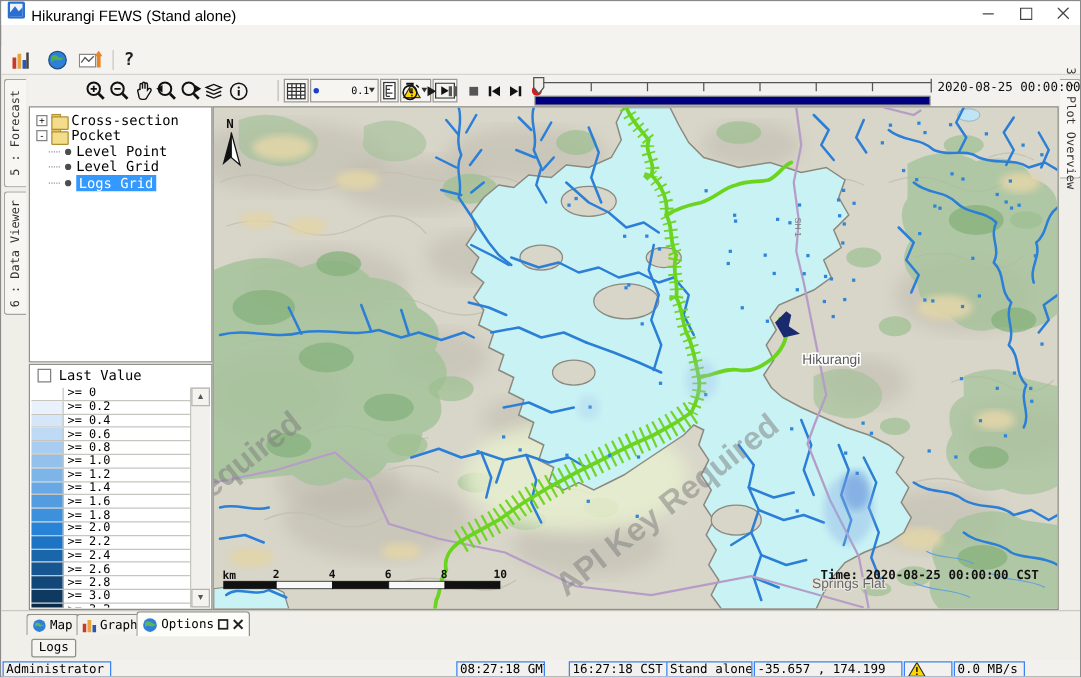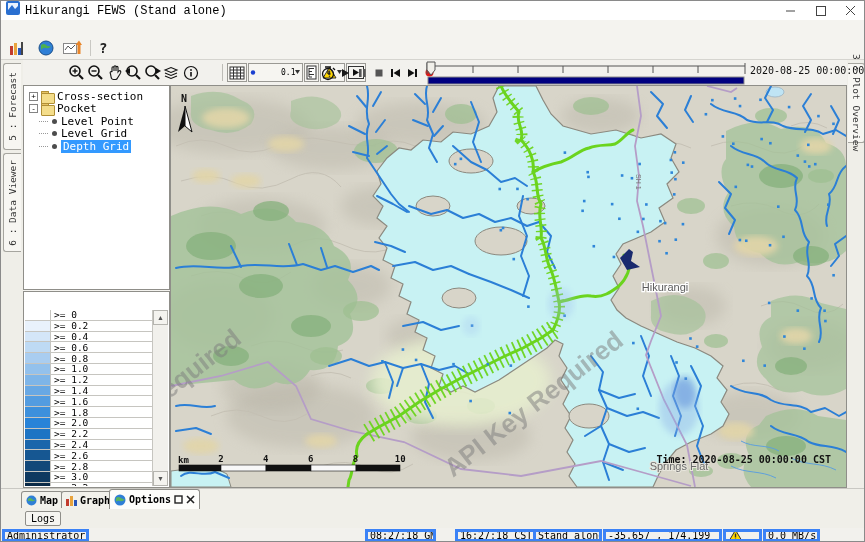--- a/index.html
+++ b/index.html
@@ -1,19 +1,19 @@
 <!DOCTYPE html>
 <html><head>
 <meta charset="utf-8">
 <style>
 * { margin:0; padding:0; box-sizing:border-box; }
 body { font-family:"Liberation Sans",sans-serif; }
 .app { position:relative; width:865px; height:542px; background:#f4f3ef; overflow:hidden; border:1px solid #8a8a8a; }
 .abs { position:absolute; }
-.titlebar { left:0; top:0; width:865px; height:19px; background:#fff; display:flex; align-items:center;font-family:Liberation Mono, monospace; }
+.titlebar { left:0; top:0; width:865px; height:19px; background:#fff; display:flex; align-items:flex-end; }
 .titlebar .ticon { margin-left:5px; }
 .titlebar .ttext { margin-left:5px; font-size:12px; color:#000; }
 .winbtns { position:absolute; right:0; top:0; height:19px; display:flex; }
 .winbtn { width:30px; height:19px; display:flex; align-items:center; justify-content:center; }
 .menubar { left:0; top:19px; width:865px; height:16px; background:#fcfbf9; display:flex; align-items:center; border-bottom:1px solid #e3e2de; }
 .menuitem { font-size:12px; color:#111; padding:0 7px; }
 .toolbar1 { left:0; top:36px; width:865px; height:23px; background:#f4f3ef; display:flex; align-items:center; border-bottom:1px solid #d5d4cf; }
 .tb1sep { width:1px; height:16px; background:#c9c8c3; margin:0 8px; }
 .helpq { font-size:14px; font-weight:bold; color:#222; font-family:"DejaVu Sans Mono",monospace; }
 .toolbar2 { left:22px; top:59px; width:824px; height:25px; background:#f2f1ed; }
@@ -44,24 +44,24 @@
 .lastvalue { height:17px; display:flex; align-items:center; font-family:"DejaVu Sans Mono",monospace; font-size:11px; color:#000; }
 .cbox { width:11px; height:11px; border:1px solid #808080; background:#fff; margin:0 6px 0 6px; }
 .legendtable { position:absolute; left:1px; top:18px; right:17px; bottom:1px; overflow:hidden; }
 .legrow { display:flex; height:10.8px; border-bottom:1px solid #c6c5c0; }
 .legswatch { width:26px; border-right:1px solid #c6c5c0; flex:none; }
 .leglabel { flex:1; font-family:"DejaVu Sans Mono",monospace; font-size:9.5px; color:#000; padding-left:3px; display:flex; align-items:center; }
 .legscroll { position:absolute; right:1px; top:18px; width:16px; bottom:1px; background:#f1f0ec; border-left:1px solid #c6c5c0; }
 .scrbtn { position:absolute; left:0; width:15px; height:15px; background:#f4f3ef; border:1px solid #b5b4af; display:flex; align-items:center; justify-content:center; font-size:7px; color:#555; }
 .mappanel { left:169px; top:84px; width:677px; height:403px; border:1px solid #8f8e89; background:#d8d5c9; overflow:hidden; }
 .bottombar { left:0; top:487px; width:865px; height:40px; background:#f0efe9; border-top:1px solid #c9c8c3; }
-.btab { position:absolute; border:1px solid #8f8e89; border-bottom:none; border-radius:3px 3px 0 0; background:#f2f1eb; display:flex; align-items:center; font-family:"DejaVu Sans Mono",monospace; font-size:10px; color:#000; padding:0 4px; gap:3px;font-weight:bold; }
+.btab { position:absolute; border:1px solid #8f8e89; border-bottom:none; border-radius:3px 3px 0 0; background:#f2f1eb; display:flex; align-items:center; font-family:"DejaVu Sans Mono",monospace; font-size:10px; color:#000; padding:0 4px; gap:3px; }
 .logsbtn { position:absolute; left:24px; top:22px; width:36px; height:15px; border:1px solid #8f8e89; border-radius:2px; background:#f6f5f1; font-family:"DejaVu Sans Mono",monospace; font-size:10px; display:flex; align-items:center; justify-content:center; }
 .statusbar { left:0; top:527px; width:865px; height:15px; background:#f2f1ed; }
-.scell { position:absolute; top:1px; height:13px; border:3px solid #3b82f6; font-family:"DejaVu Sans Mono",monospace; font-size:10px; color:#000; display:flex; align-items:center; padding-left:2px; white-space:nowrap; overflow:hidden; background:#f2f1ed; }
+.scell { position:absolute; top:1px; height:13px; border:1px solid #3b82f6; font-family:"DejaVu Sans Mono",monospace; font-size:10px; color:#000; display:flex; align-items:center; padding-left:2px; white-space:nowrap; overflow:hidden; background:#f2f1ed; }
 </style>
 </head>
 <body>
 
 <div class="app">
 
   <div class="abs titlebar">
     <span class="ticon">
       <svg width="14" height="14">
           <rect x="0" y="0" width="14" height="14" rx="2" fill="#2a6fd0"></rect>
@@ -324,25 +324,29 @@
       <div class="treerow">
         <span style="width:15px;flex:none;"></span>
         <span style="width:9px;border-top:1px dotted #999;flex:none;"></span>
         <span class="bullet"></span>
         <span class="">Level Grid</span>
       </div>
       <div class="treerow">
         <span style="width:15px;flex:none;"></span>
         <span style="width:9px;border-top:1px dotted #999;flex:none;"></span>
         <span class="bullet"></span>
-        <span class="sel">Depth Grid</span>
+        <span class="sel">Logs Grid</span>
       </div>
     </div>
 
   <div class="abs legendpanel">
+    <div class="lastvalue">
+      <span class="cbox"></span>
+      <span>Last Value</span>
+    </div>
     <div class="legendtable" id="legendtable">
         <div class="legrow">
           <span class="legswatch" style="background:#ffffff"></span>
           <span class="leglabel">&gt;= 0</span>
         </div>
         <div class="legrow">
           <span class="legswatch" style="background:#e9f2fc"></span>
           <span class="leglabel">&gt;= 0.2</span>
         </div>
         <div class="legrow">

